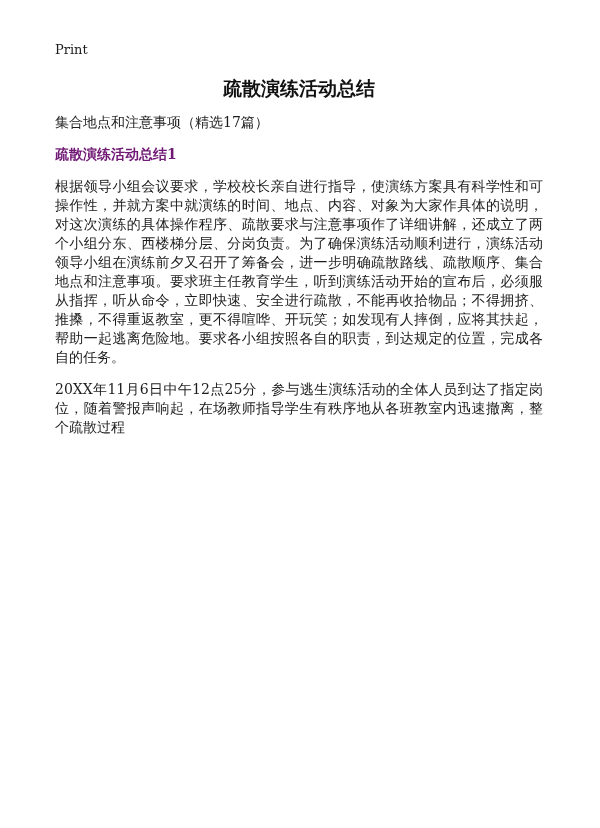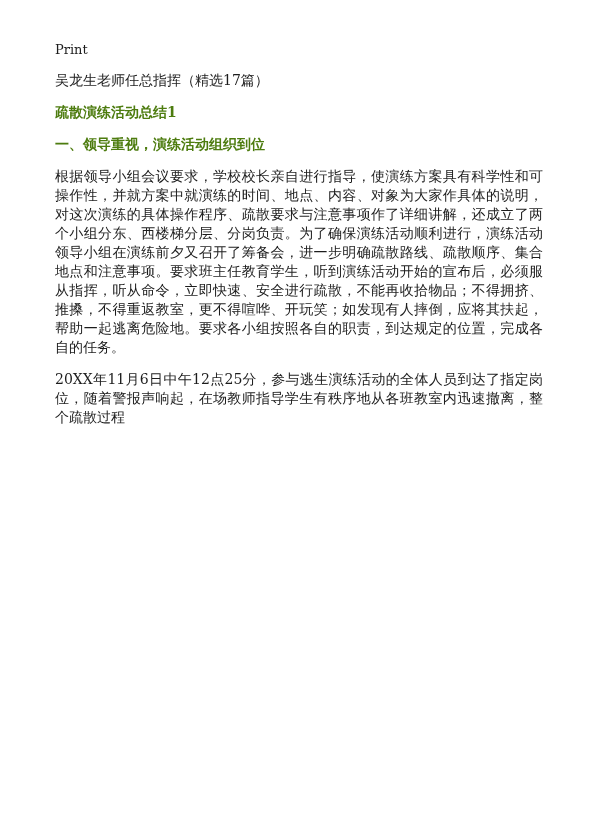--- a/index.html
+++ b/index.html
@@ -44,39 +44,39 @@
     line-height: 19px;
     text-align: justify;
     word-break: break-all;
     line-break: anywhere;
   }
   .doc-body h2 {
     margin: 13px 0;
     font-size: 14px;
     line-height: 19px;
     font-weight: bold;
-    color: #4d7c0f;
+    color: #701a75;
   }
 </style>
 </head>
 <body>
 
 <div class="page">
 
   <div class="print-link">Print</div>
 
+  <h1 class="doc-title">疏散演练活动总结</h1>
 
-  <div class="doc-subtitle">吴龙生老师任总指挥（精选17篇）</div>
+  <div class="doc-subtitle">集合地点和注意事项（精选17篇）</div>
 
   <div class="doc-body">
 
     <h2>疏散演练活动总结1</h2>
 
 
-    <h2>一、领导重视，演练活动组织到位</h2>
 
 
 
     <p>根据领导小组会议要求，学校校长亲自进行指导，使演练方案具有科学性和可操作性，并就方案中就演练的时间、地点、内容、对象为大家作具体的说明，对这次演练的具体操作程序、疏散要求与注意事项作了详细讲解，还成立了两个小组分东、西楼梯分层、分岗负责。为了确保演练活动顺利进行，演练活动领导小组在演练前夕又召开了筹备会，进一步明确疏散路线、疏散顺序、集合地点和注意事项。要求班主任教育学生，听到演练活动开始的宣布后，必须服从指挥，听从命令，立即快速、安全进行疏散，不能再收拾物品；不得拥挤、推搡，不得重返教室，更不得喧哗、开玩笑；如发现有人摔倒，应将其扶起，帮助一起逃离危险地。要求各小组按照各自的职责，到达规定的位置，完成各自的任务。</p>
 
 
     <p>20XX年11月6日中午12点25分，参与逃生演练活动的全体人员到达了指定岗位，随着警报声响起，在场教师指导学生有秩序地从各班教室内迅速撤离，整个疏散过程</p>
   </div>
 
 </div>

